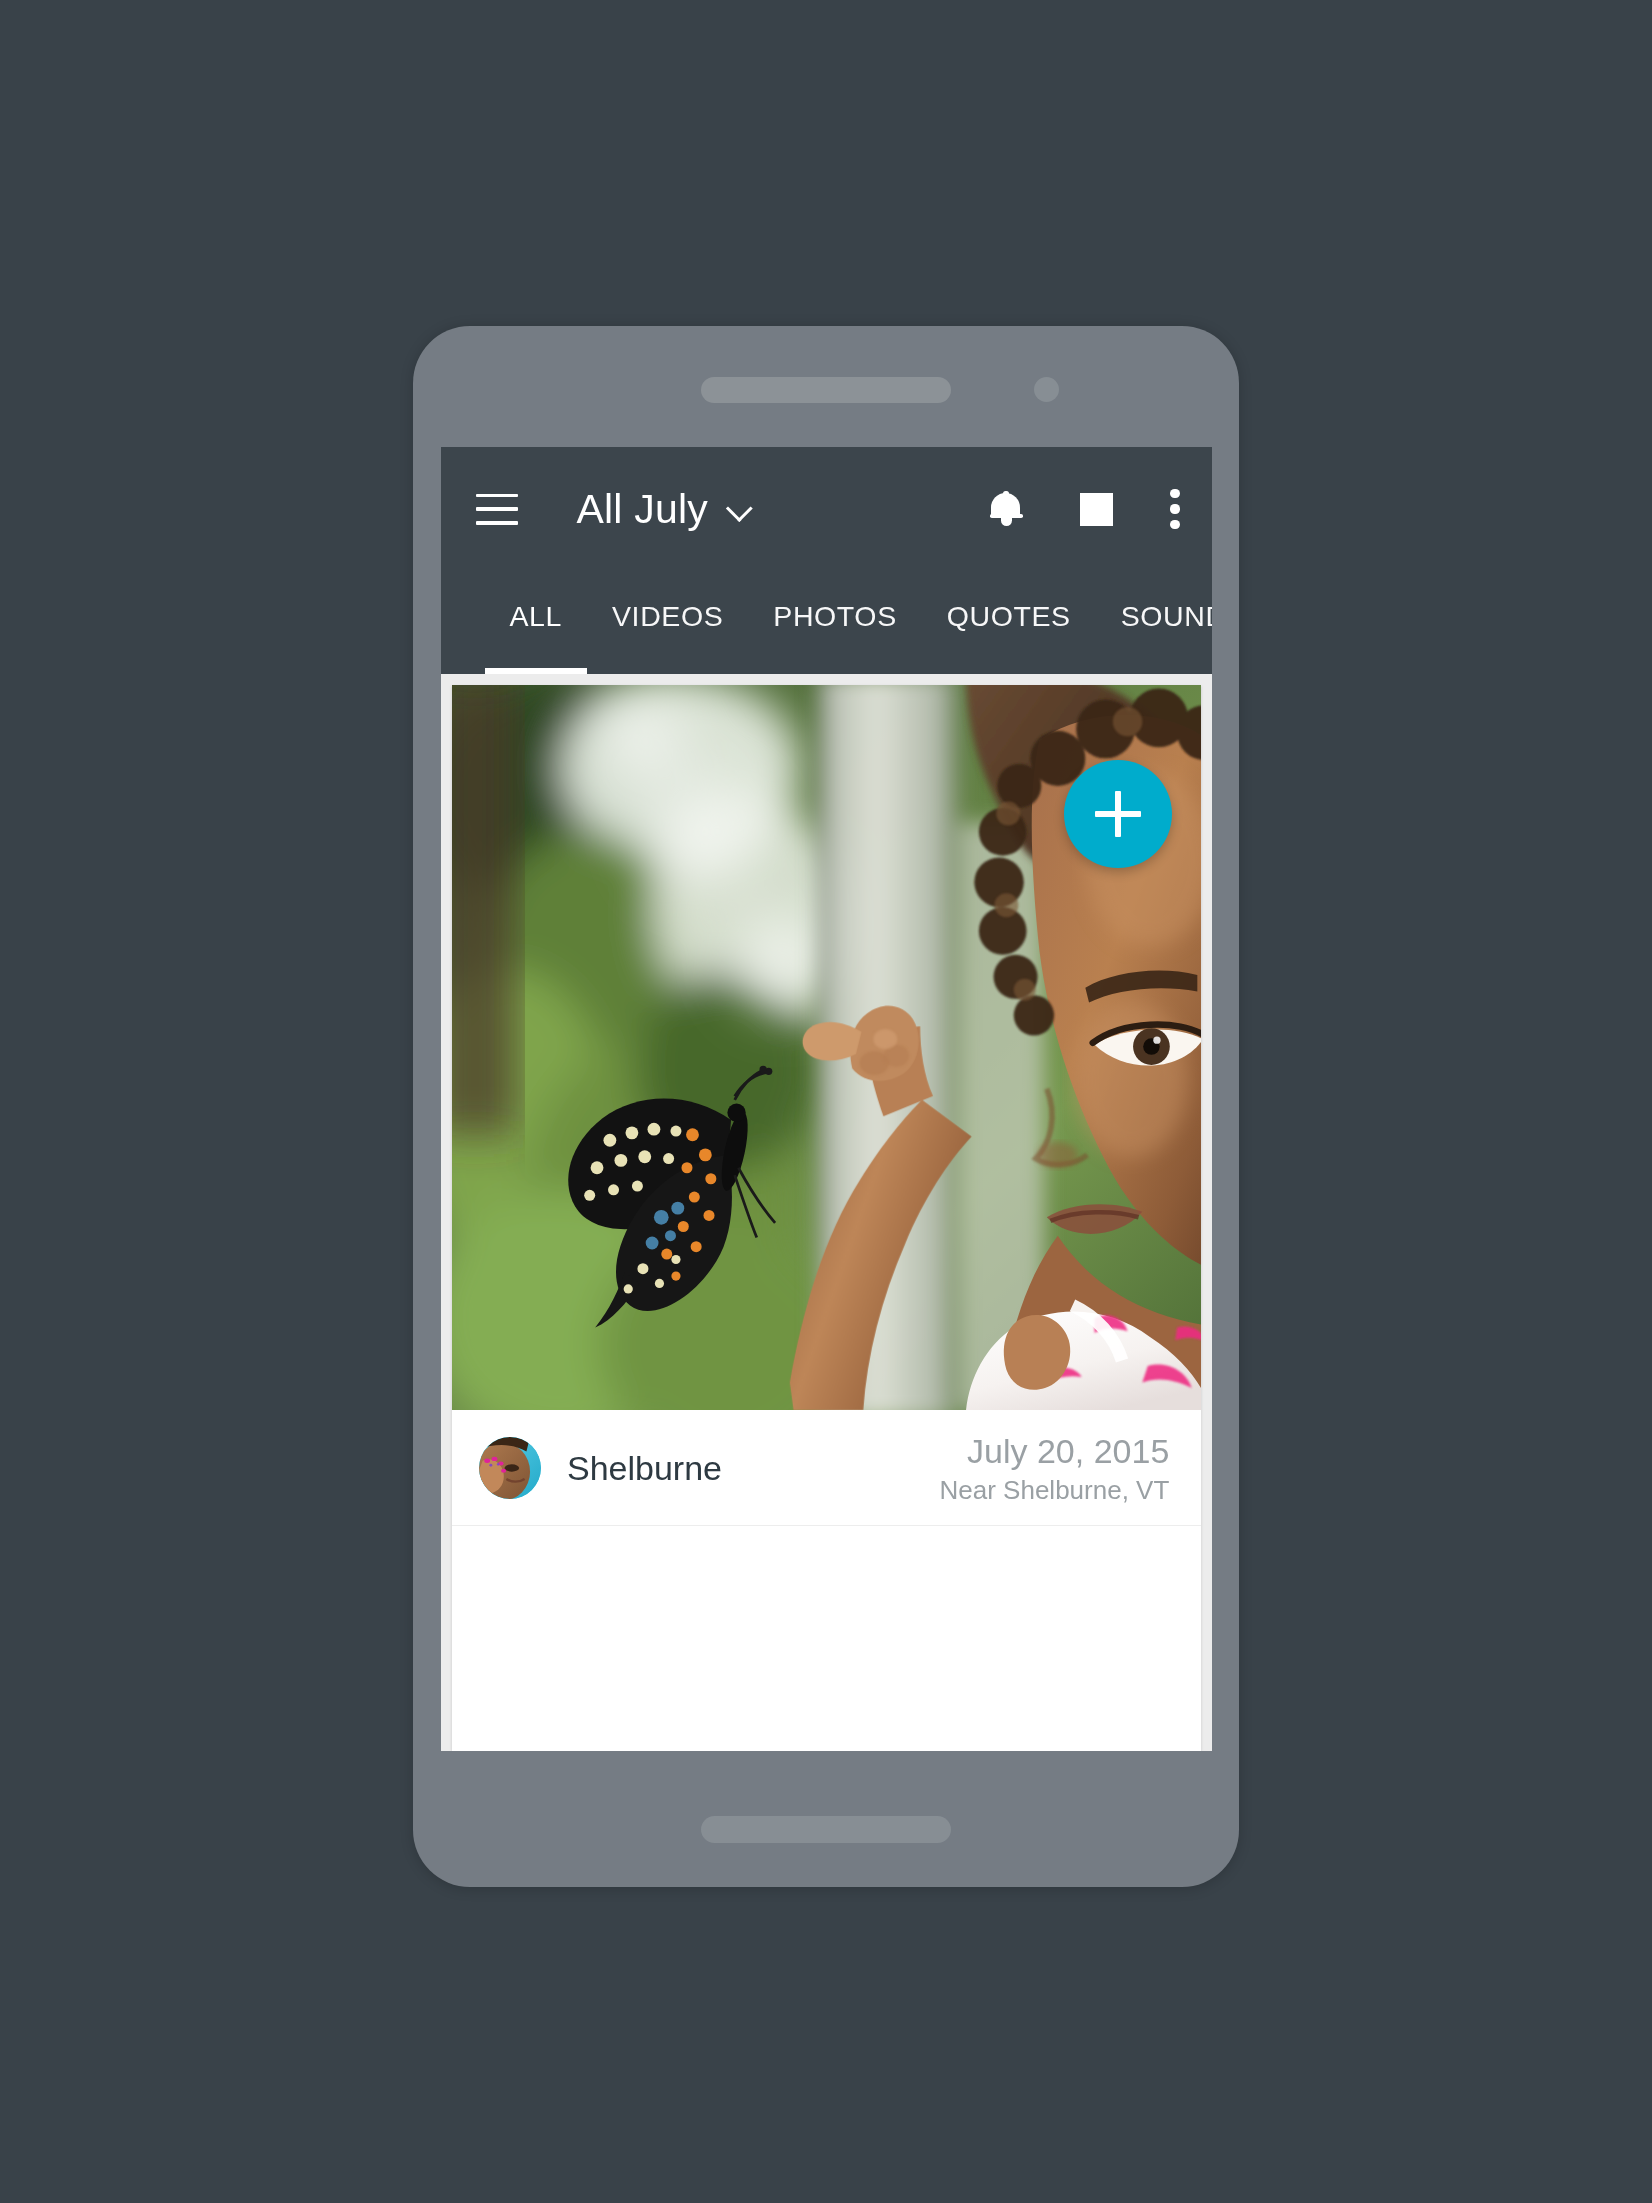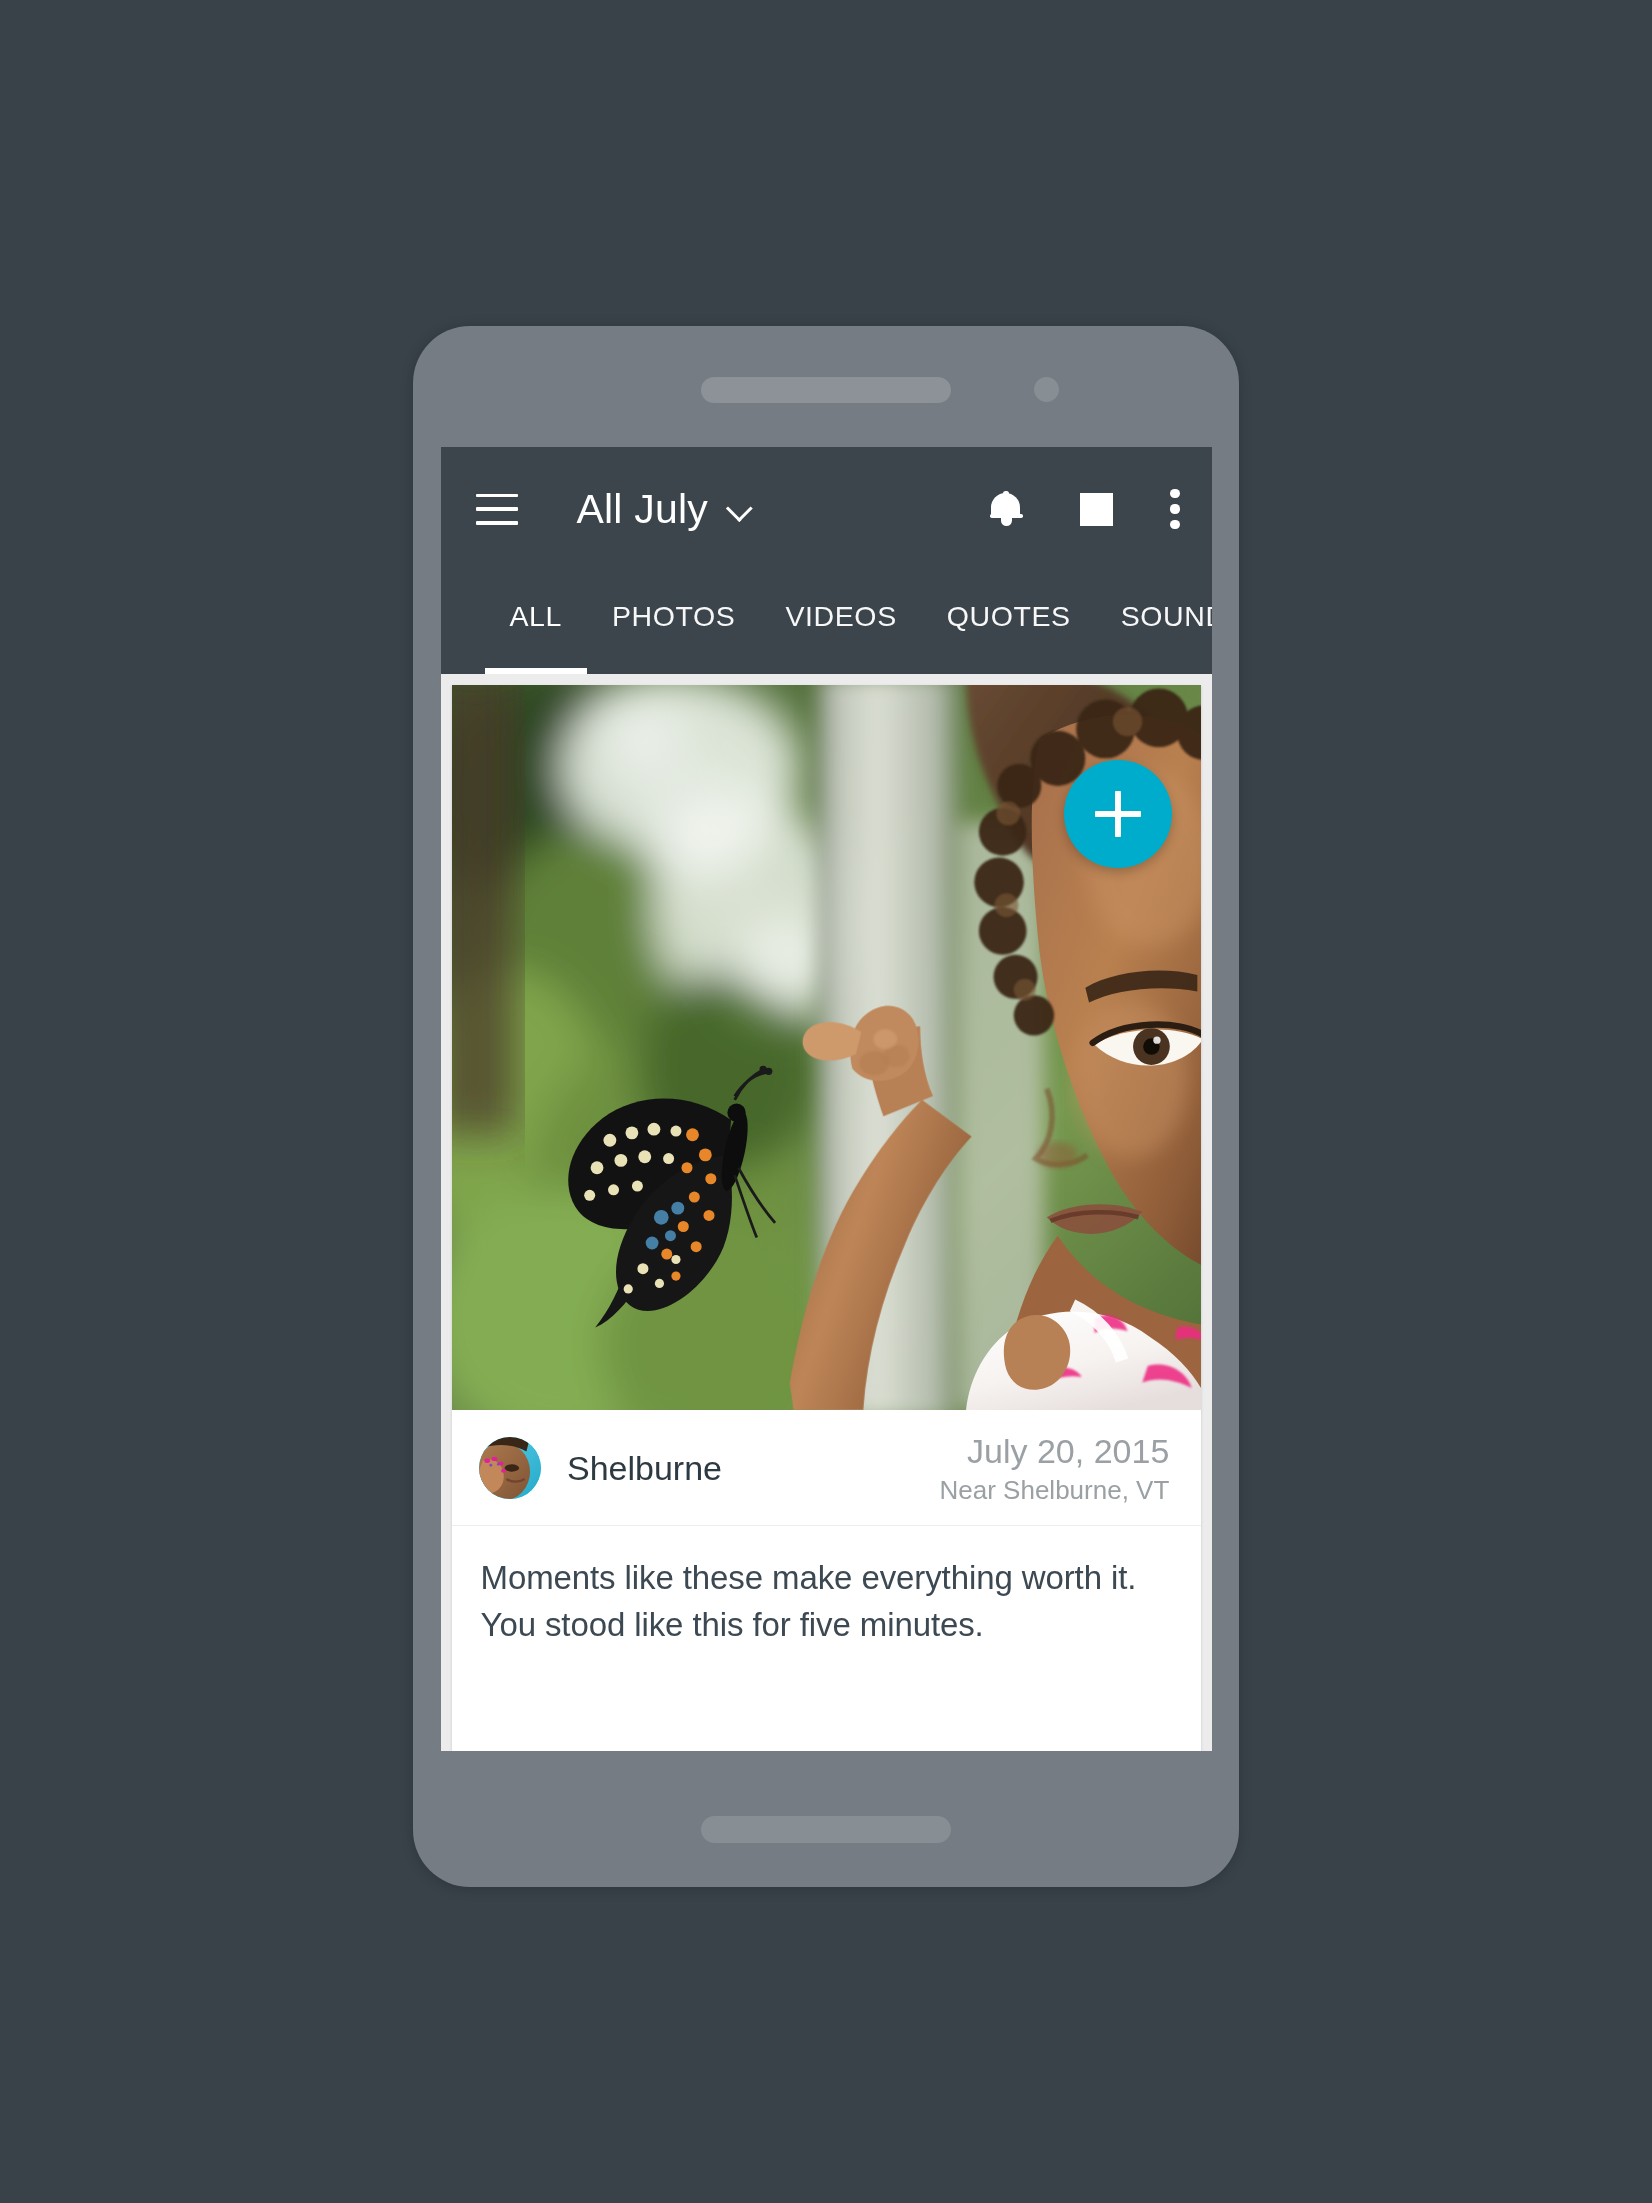--- a/index.html
+++ b/index.html
@@ -389,25 +389,25 @@
         </div>
       </div>
     </div>
 
     <div id="tab-bar">
       <div class="tab active">
         <span>ALL</span>
         <span class="tab-underline"></span>
       </div>
       <div class="tab inactive">
+        <span>VIDEOS</span>
+        
+      </div>
+      <div class="tab inactive">
         <span>PHOTOS</span>
-        
-      </div>
-      <div class="tab inactive">
-        <span>VIDEOS</span>
         
       </div>
       <div class="tab inactive">
         <span>QUOTES</span>
         
       </div>
       <div class="tab inactive">
         <span>SOUND</span>
         
       </div>
@@ -673,21 +673,20 @@
               </g>
             </svg>
           </div>
           <div id="author-name">Shelburne</div>
           <div id="post-datemeta">
             <div id="post-date">July 20, 2015</div>
             <div id="post-location">Near Shelburne, VT</div>
           </div>
         </div>
 
-        <div id="post-caption">Moments like these make everything worth it. You stood like this for five minutes.</div>
 
         <button id="fab-add">
           <span id="fab-plus-icon"></span>
         </button>
 
       </div>
     </div>
 
   </div>
 

